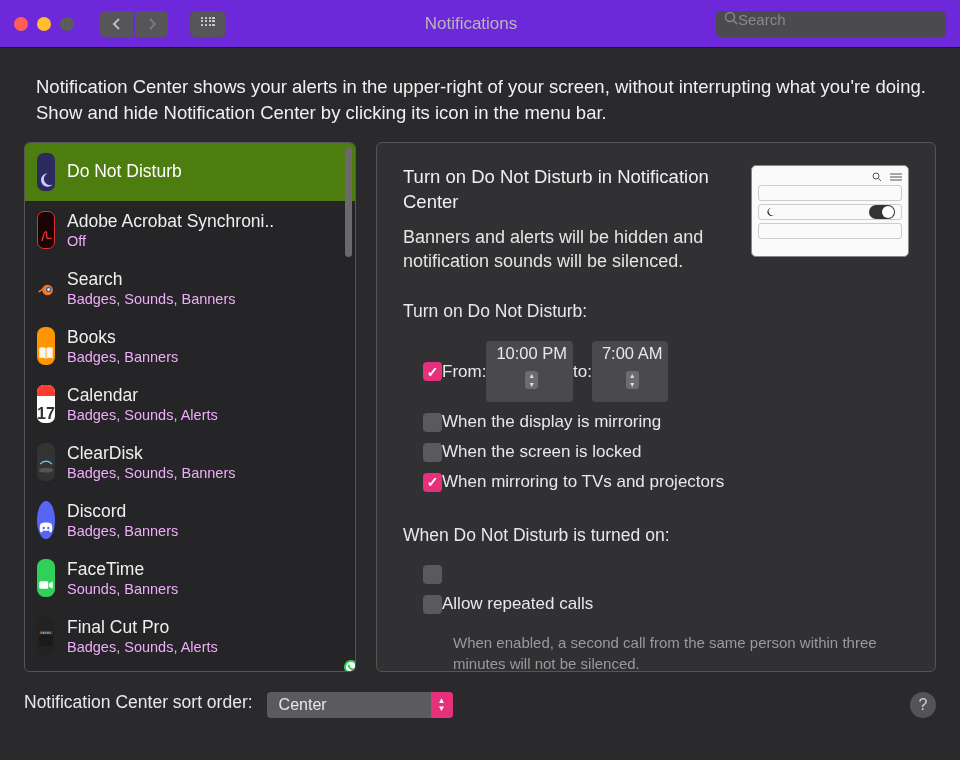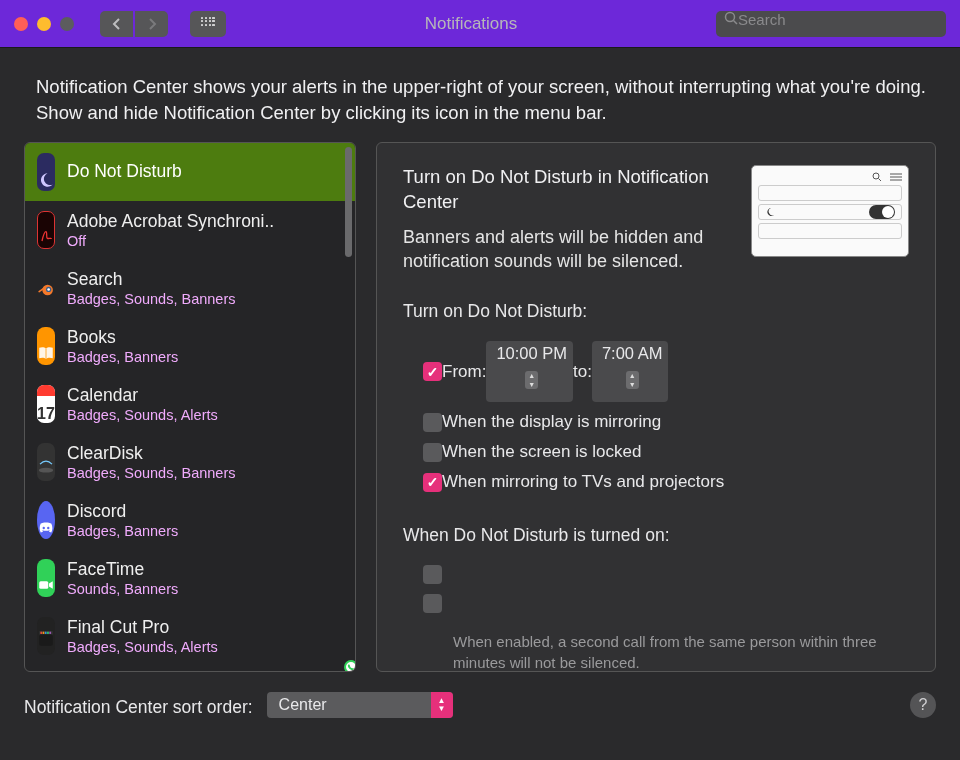--- a/index.html
+++ b/index.html
@@ -171,21 +171,21 @@
 .stepper span { flex:1; display:flex; align-items:center; justify-content:center; font-size:7px; color:#ddd; }
 
 .helper {
   font-size: 15px; color: #9a9a9c;
   padding: 4px 0 0 50px;
   line-height: 1.35;
   margin-top: 10px;
 }
 
 .footer {
-  display: flex; align-items: flex-end;
+  display: flex; align-items: flex-start;
   padding: 20px 24px;
   gap: 14px;
 }
 .footer-label { font-size: 17.5px; }
 .dropdown {
   background: #5b5b5d;
   border-radius: 4px;
   height: 26px;
   display: flex; align-items: center;
   padding: 0 0 0 12px;
@@ -458,20 +458,21 @@
       <span>When mirroring to TVs and projectors</span>
     </div>
 
     <div class="section-label">When Do Not Disturb is turned on:</div>
 
     <div class="check-row">
       <div class="cbox"></div>
     </div>
     <div class="check-row">
       <div class="cbox"></div>
+      <span>Allow repeated calls</span>
     </div>
     <div class="helper">When enabled, a second call from the same person within three minutes will not be silenced.</div>
   </div>
 </div>
 
 <div class="footer">
   <div class="footer-label">Notification Center sort order:</div>
   <div class="dropdown">
     <span>Center</span>
     <div class="dropdown-arrows">

